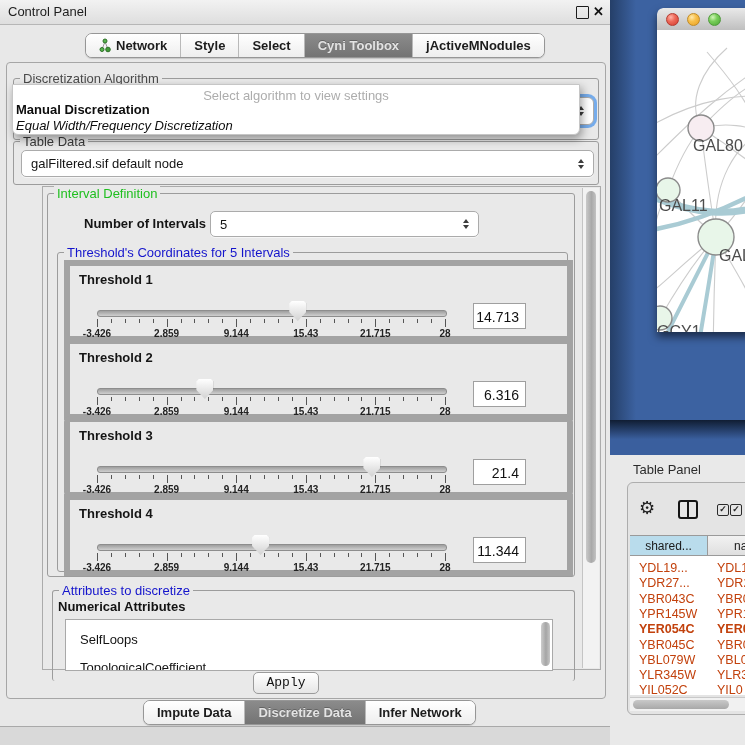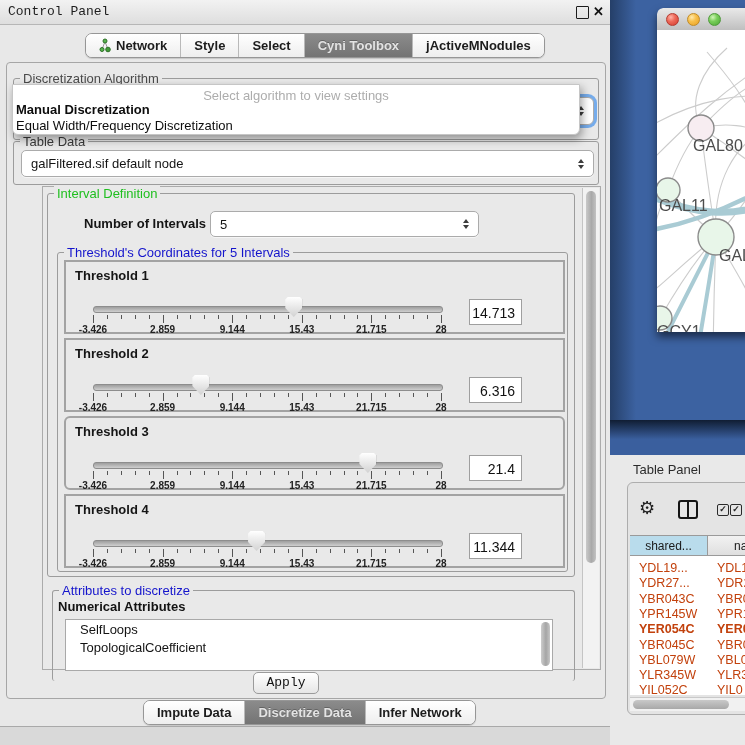--- a/index.html
+++ b/index.html
@@ -4,21 +4,21 @@
 <style>
   html,body{margin:0;padding:0;}
   .stage{position:relative;width:745px;height:745px;overflow:hidden;
          background:#e8e8e8;font-family:"Liberation Sans",sans-serif;
          -webkit-font-smoothing:antialiased;}
   .abs{position:absolute;}
 
   
   .titlebar{left:0;top:0;width:610px;height:24px;
     background:linear-gradient(#f2f2f2,#dedede);border-bottom:1px solid #b6b6b6;}
-  .titlebar .ttl{position:absolute;left:8px;top:4px;font-size:13px;color:#1d1d1d;font-family:Liberation Mono, monospace;}
+  .titlebar .ttl{position:absolute;left:8px;top:4px;font-size:13px;color:#1d1d1d;}
   .winbtn{position:absolute;top:6px;width:11px;height:11px;}
   .winbtn.sq{left:576px;border:1.5px solid #1c1c1c;border-radius:1px;}
   .winbtn.x{left:593px;font-size:13px;font-weight:bold;color:#111;line-height:11px;width:13px;height:13px;border:none;}
 
   
   .segbar{display:flex;border:1px solid #969696;border-radius:7px;overflow:hidden;
           background:#fff;box-shadow:0 1px 1px rgba(0,0,0,.15);}
   .seg{display:flex;align-items:center;gap:5px;padding:0 13px;font-size:13px;font-weight:bold;
        color:#1c1c1c;background:linear-gradient(#ffffff,#eeeeee);border-right:1px solid #b9b9b9;
        white-space:nowrap;}
@@ -47,38 +47,38 @@
   .popup .hint{position:absolute;left:0;top:3px;width:100%;text-align:center;font-size:13px;color:#adadad;}
   .popup .item{position:absolute;left:3px;font-size:13px;color:#0d0d0d;white-space:nowrap;}
 
   
   .viewport{left:42px;top:186px;width:557px;height:482px;border:1px solid #ababab;background:#e9e9e9;}
   .vscroll{position:absolute;right:1px;top:1px;width:16px;height:480px;background:#f2f2f2;border-left:1px solid #c4c4c4;}
   .vthumb{position:absolute;left:2.5px;top:3px;width:10px;height:372px;border-radius:6px;
       background:linear-gradient(90deg,#c9c9c9,#a9a9a9 55%,#c2c2c2);}
 
   
-  .tpanel{position:absolute;left:6px;width:497px;height:70px;border:2px solid #a3a3a3;background:#e9e9e9;}
+  .tpanel{position:absolute;left:6px;width:497px;height:70px;border:6px solid #a3a3a3;background:#e9e9e9;}
   .tpanel .tlabel{position:absolute;left:9px;top:6px;font-size:13px;font-weight:bold;color:#151515;}
   .track{position:absolute;left:27px;top:44px;width:348px;height:5px;border-radius:3px;
      background:linear-gradient(#9e9e9e,#cfcfcf);border:1px solid #8d8d8d;}
   .thumb{position:absolute;top:35px;width:17px;height:20px;
      background:linear-gradient(#ffffff,#d2d2d2);
      clip-path:polygon(0 12%,14% 0,86% 0,100% 12%,100% 55%,50% 100%,0 55%);
      filter:drop-shadow(0 0 1px #6f6f6f);}
   .tick{position:absolute;width:1px;background:#555;}
   .ticklab{position:absolute;width:60px;text-align:center;font-size:10px;font-weight:bold;color:#222;}
   .valbox{position:absolute;left:403px;top:37px;width:53px;height:26px;background:#fff;
      border:1px solid #9f9f9f;font-size:14px;color:#111;text-align:right;
      line-height:26px;padding-right:6px;box-sizing:border-box;}
 
   
   .attrlist{position:absolute;left:12px;top:28px;width:486px;height:50px;background:#fff;
      border:1px solid #a9a9a9;overflow:hidden;font-size:13px;color:#131313;}
-  .attrlist .li{padding:2px 0 1px 14px;white-space:nowrap;}
+  .attrlist .li{padding:12px 0 1px 14px;white-space:nowrap;}
   .lscroll{position:absolute;right:2px;top:2px;width:9px;height:44px;border-radius:5px;
      background:linear-gradient(90deg,#cdcdcd,#a5a5a5 55%,#c6c6c6);}
 
   .btn{position:absolute;background:linear-gradient(#ffffff,#e6e6e6);border:1px solid #9b9b9b;
      border-radius:5px;font-size:13px;color:#111;text-align:center;}
 
   
   .desktop{left:610px;top:0;width:135px;height:455px;
      background:linear-gradient(90deg,#253f68,#3c62a1 26px);}
   .netwin{left:657px;top:8px;width:116px;height:324px;border-radius:6px 0 0 0;overflow:hidden;
@@ -161,21 +161,21 @@
     <span class="val"></span>
     <span class="stepper">
         <span class="arr-up"></span>
         <span class="arr-dn"></span>
       </span>
   </div>
 
   <div class="abs popup">
     <div class="hint">Select algorithm to view settings</div>
     <div class="item" style="top:17px;font-weight:bold;">Manual Discretization</div>
-    <div class="item" style="top:33px;">Equal Width/Frequency Discretization</div>
+    <div class="item" style="top:33px;font-style:italic;">Equal Width/Frequency Discretization</div>
   </div>
 
   <div class="groupbox" style="left:13px;top:141px;width:584px;height:42px;">
     <span class="grouptitle" style="color:#3a3a3a;">Table Data</span>
   </div>
   <div class="abs combo" style="left:21px;top:150px;width:571px;height:25px;">
     <span class="val">galFiltered.sif default node</span>
     <span class="stepper">
         <span class="arr-up"></span>
         <span class="arr-dn"></span>

